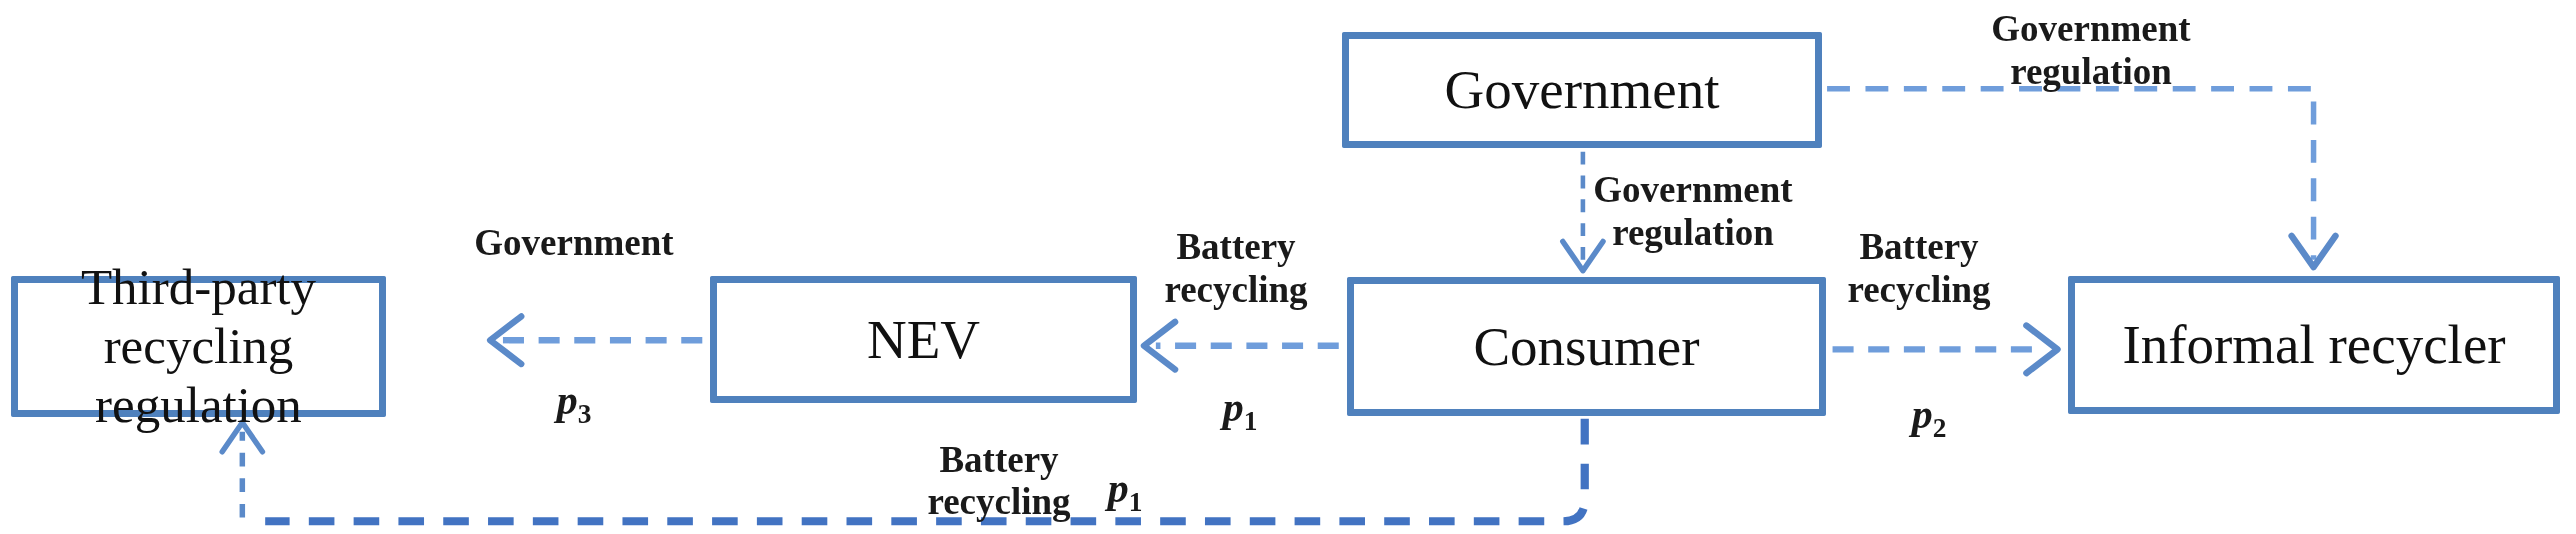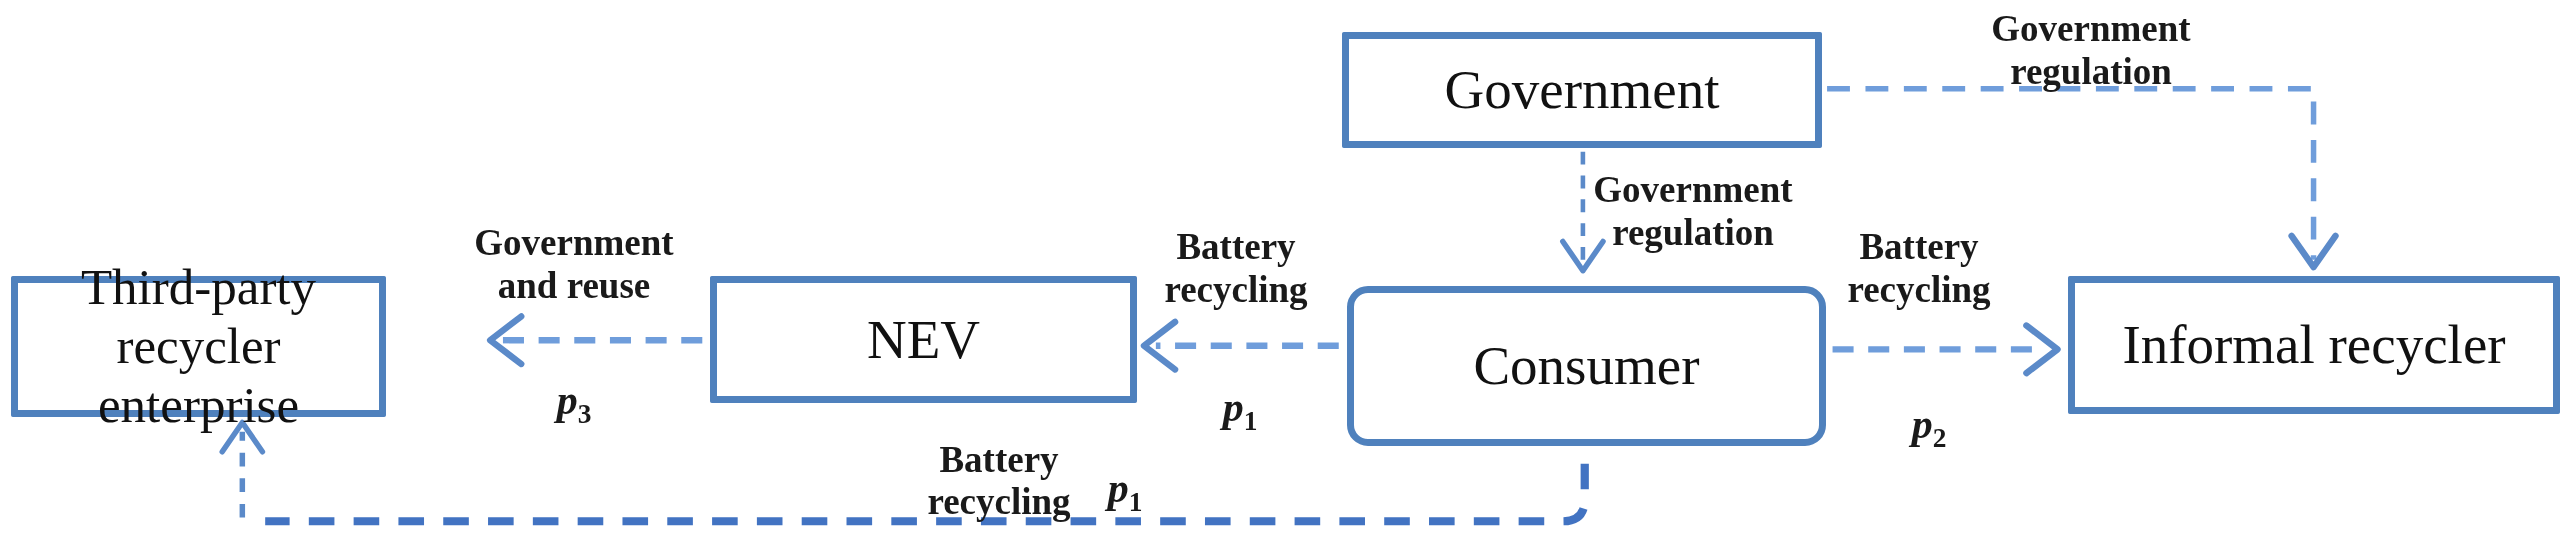--- a/index.html
+++ b/index.html
@@ -20,21 +20,21 @@
     background:#ffffff;
     display:flex;flex-direction:column;align-items:center;justify-content:center;
     text-align:center;
     color:#111111;
     font-size:55px;line-height:60px;
     border-radius:1.8px;
   }
   .box-government{left:1342px;top:32px;width:480px;height:116px;}
   .box-third{left:11px;top:276px;width:375px;height:141px;font-size:51px;line-height:59px;}
   .box-nev{left:710px;top:276px;width:427px;height:127px;}
-  .box-consumer{left:1347px;top:286px;width:479px;height:160px;border-radius:21px;}
+  .box-consumer{left:1347px;top:277px;width:479px;height:139px;}
   .box-informal{left:2068px;top:276px;width:492px;height:138px;}
 
   
   .lbl{
     position:absolute;
     transform:translateX(-50%);
     text-align:center;
     font-size:37px;line-height:43px;
     font-weight:bold;
     color:var(--label-text,#1a1a1a);
@@ -54,21 +54,21 @@
     transform:translateX(-50%);
     font-style:italic;
     font-weight:600;
     font-size:42px;line-height:46px;
     color:var(--label-text,#1a1a1a);
     white-space:nowrap;
   }
   .pl sub{font-size:27.4px;line-height:0;vertical-align:-9.1px;font-style:normal;}
   .pl-p3{left:574px;top:377px;}
   .pl-p1-mid{left:1240px;top:384px;}
-  .pl-p2{left:1929px;top:391px;margin-top:10px;}
+  .pl-p2{left:1929px;top:391px;}
   .pl-p1-bottom{left:1125px;top:465px;}
 
   
   .dash{fill:none;}
   .s-light{stroke:var(--arrow-light,#6f9ddb);}
   .s-mid{stroke:var(--arrow-mid,#5b8ac9);}
   .s-dark{stroke:var(--arrow-dark,#4273c2);}
   .head{fill:none;stroke-linecap:round;stroke-linejoin:round;}
 </style>
 </head>
@@ -97,21 +97,21 @@
     <path class="dash s-mid" stroke-width="6" stroke-dasharray="15 13" d="M 265 566 L 265 472"></path>
     <polyline class="head s-mid" stroke-width="6" points="243,494 265,462 287,494"></polyline>
   </svg>
 
   <div class="box box-government">
     <span>Government</span>
   </div>
 
   <div class="box box-third">
     <span>Third-party</span>
-    <span>recycler enterprise</span>
+    <span>recycling regulation</span>
   </div>
 
   <div class="box box-nev">
     <span>NEV</span>
   </div>
 
   <div class="box box-consumer">
     <span>Consumer</span>
   </div>
 
@@ -124,21 +124,20 @@
     <span>regulation</span>
   </div>
 
   <div class="lbl lbl-gov-reg-mid">
     <span>Government</span>
     <span>regulation</span>
   </div>
 
   <div class="lbl lbl-disassembly">
     <span>Government</span>
-    <span>and reuse</span>
   </div>
 
   <div class="lbl lbl-battery-left">
     <span>Battery</span>
     <span>recycling</span>
   </div>
 
   <div class="lbl lbl-battery-right">
     <span>Battery</span>
     <span>recycling</span>

